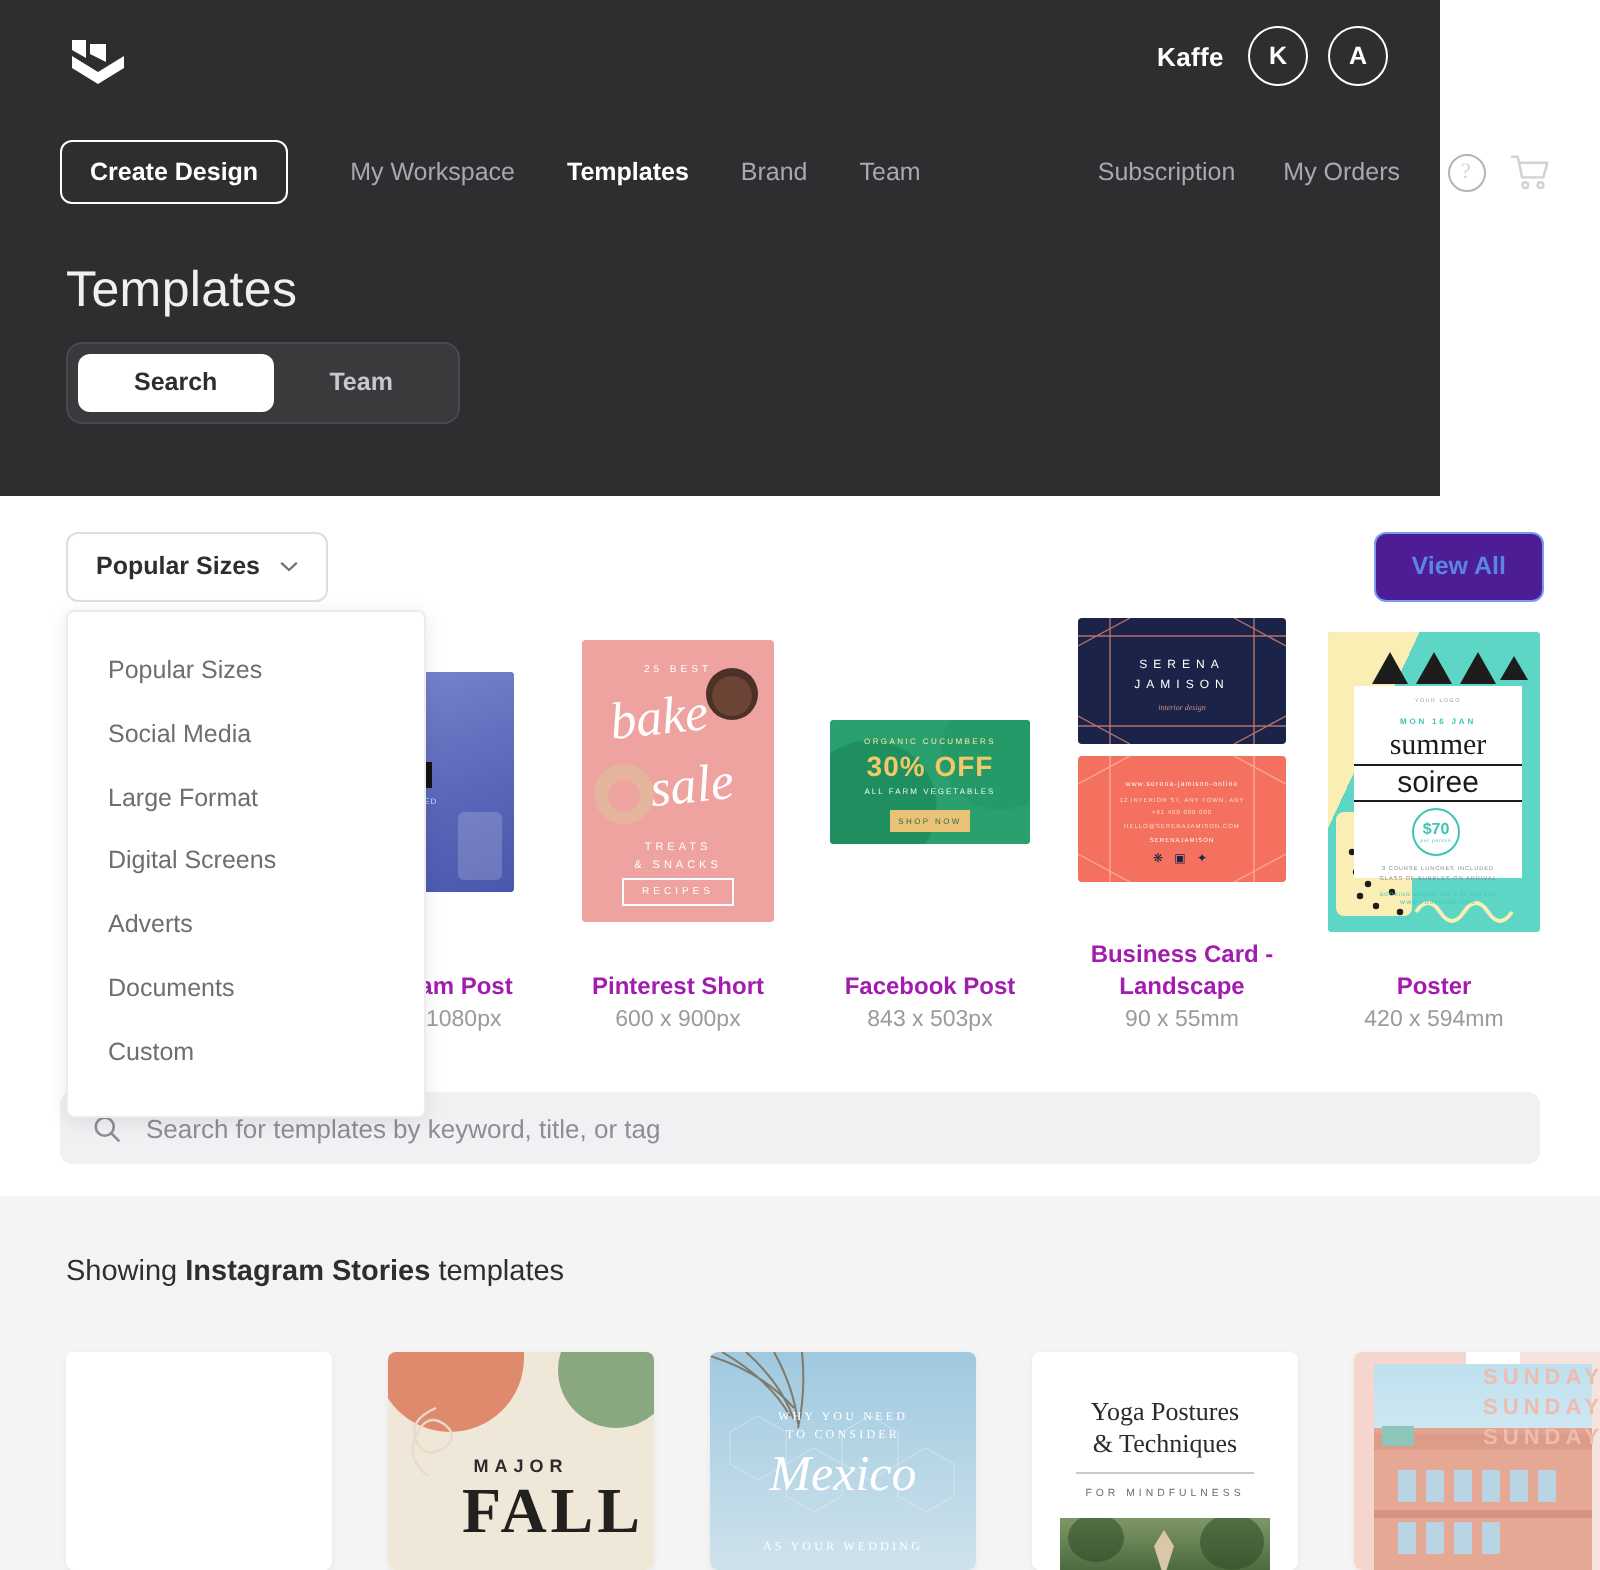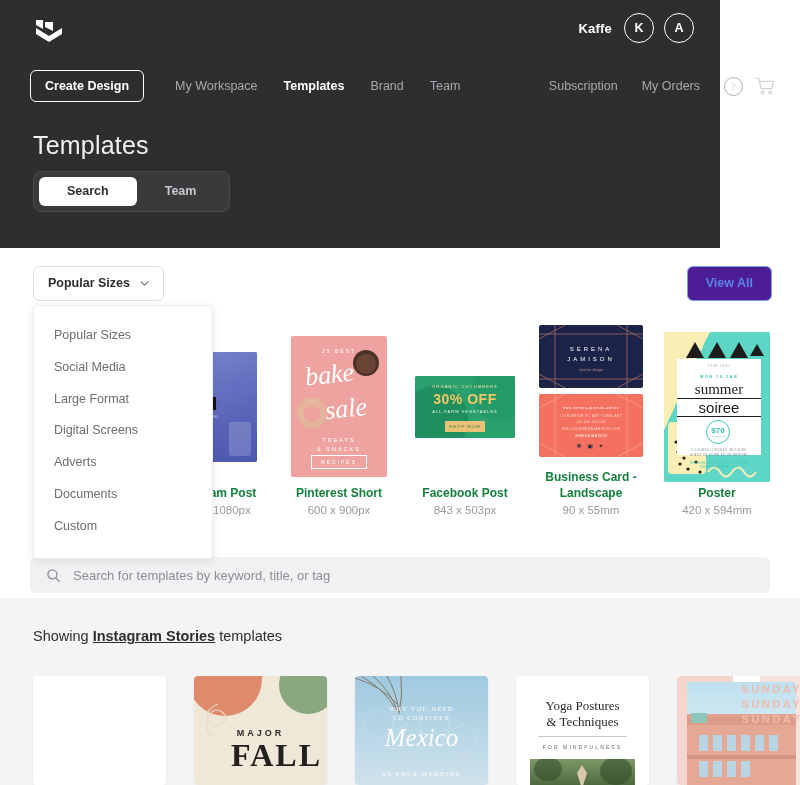--- a/index.html
+++ b/index.html
@@ -126,54 +126,54 @@
   }
   .tcard {
     position: absolute; bottom: 0; width: 126px;
     display: flex; flex-direction: column; align-items: center;
   }
   .thumb-wrap {
     width: 126px; height: 150px;
     display: flex; align-items: center; justify-content: center;
   }
   .tname {
-    font-size: 12px; font-weight: bold; color: #15803d;
-    text-align: center; line-height: 1.35; margin-top: 3px;
+    font-size: 12px; font-weight: bold; color: #a21caf;
+    text-align: center; line-height: 1.35; margin-top: 19px;
   }
   .tdim { font-size: 11.5px; color: #9a9a9f; text-align: center; margin-top: 3px; }
 
   .thumb { border-radius: 2px; overflow: hidden; position: relative; }
 
   
   .search-section {
     position: absolute; left: 0; top: 530; width: 800px; height: 68px;
     background: #ffffff;
   }
   .search-box {
     position: absolute; left: 30px; top: 16px; width: 740px; height: 36px;
     background: #f1f1f3; border-radius: 6px;
-    display: flex; align-items: center; padding: 0 16px; gap: 12px; margin-top: 11px;
+    display: flex; align-items: center; padding: 0 16px; gap: 12px;
   }
   .search-input {
     border: none; background: transparent; outline: none;
     font-size: 13px; color: #6d6d72; width: 100%;
     font-family: "Liberation Sans", sans-serif;
   }
   .search-input::placeholder { color: #8d8d93; }
 
   
   .results-section {
     position: absolute; left: 0; top: 598px; width: 800px; height: 187px;
     background: #f4f4f5;
   }
   .showing {
     position: absolute; left: 33px; top: 30px;
     font-size: 14.5px; color: #2e2e30;
   }
-  .showing b { font-weight: bold; text-decoration: underline; }
+  .showing b { font-weight: bold; }
   .res-grid {
     position: absolute; left: 33px; top: 676px; display: flex; gap: 28px;
   }
   .rcard {
     width: 133px; height: 109px; border-radius: 4px; overflow: hidden;
     background: #ffffff; box-shadow: 0 1px 3px rgba(0,0,0,.06);
     position: relative;
   }
 </style>
 </head>

